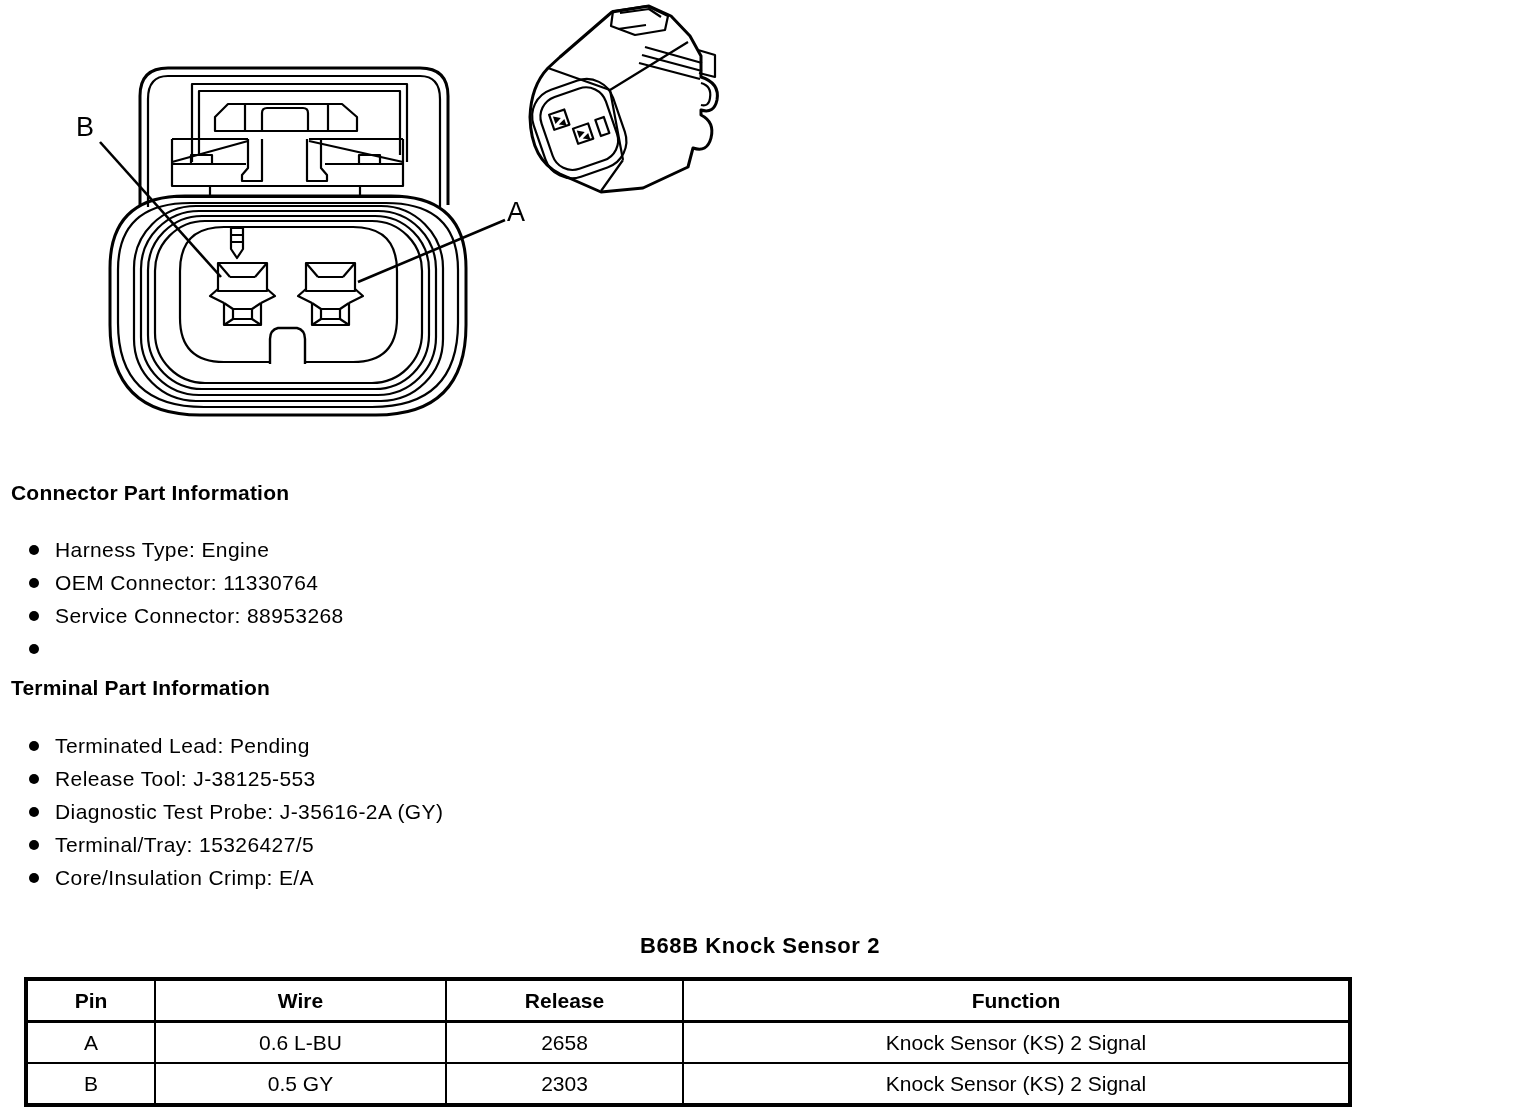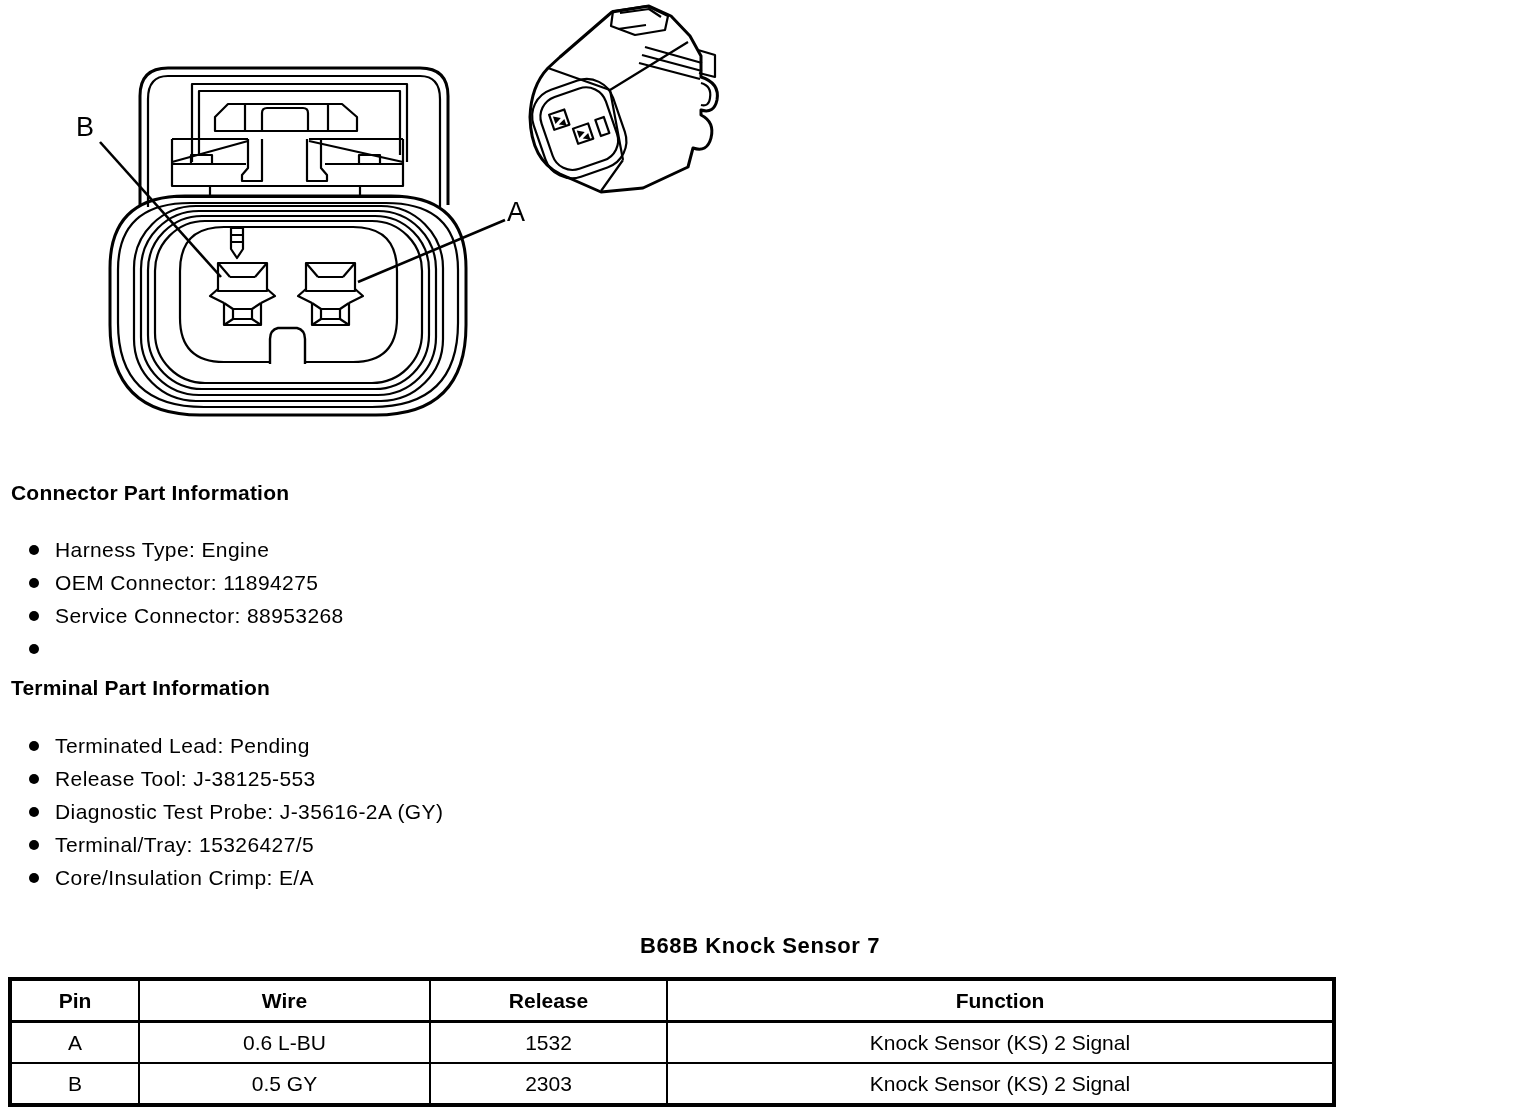--- a/index.html
+++ b/index.html
@@ -21,21 +21,21 @@
   #terminal-heading{top:676px;}
   ul.bullets{position:absolute;left:26px;margin:0;padding:0;list-style:none;}
   #connector-list{top:533px;}
   #terminal-list{top:729px;}
   ul.bullets li{height:33px;display:flex;align-items:center;font-size:21px;letter-spacing:.4px;}
   .dot{width:10px;height:10px;border-radius:50%;background:#000;margin:0 16px 0 3px;flex:0 0 auto;}
 
   
   .table-title{position:absolute;left:0;top:933px;width:1520px;margin:0;text-align:center;
                font-size:22px;font-weight:bold;letter-spacing:.6px;}
-  table.pinout{position:absolute;left:8px;top:977px;width:1328px;border-collapse:collapse;
+  table.pinout{position:absolute;left:24px;top:977px;width:1328px;border-collapse:collapse;
                table-layout:fixed;border:4px solid #000;}
   table.pinout th,table.pinout td{border:2px solid #000;height:39px;font-size:21px;
                text-align:center;padding:0;overflow:hidden;white-space:nowrap;}
   table.pinout th{font-weight:bold;border-bottom:3px solid #000;}
   td.fn{text-align:left;padding-left:8px;}
 </style>
 </head>
 <body>
 
 <div class="page">
@@ -128,21 +128,21 @@
   </div>
 
   <h2 class="section-heading" id="connector-heading">Connector Part Information</h2>
   <ul class="bullets" id="connector-list">
     <li>
         <span class="dot"></span>
         <span>Harness Type: Engine</span>
       </li>
     <li>
         <span class="dot"></span>
-        <span>OEM Connector: 11894275</span>
+        <span>OEM Connector: 11330764</span>
       </li>
     <li>
         <span class="dot"></span>
         <span>Service Connector: 88953268</span>
       </li>
     <li>
         <span class="dot"></span>
       </li>
   </ul>
 
@@ -163,42 +163,42 @@
     <li>
         <span class="dot"></span>
         <span>Terminal/Tray: 15326427/5</span>
       </li>
     <li>
         <span class="dot"></span>
         <span>Core/Insulation Crimp: E/A</span>
       </li>
   </ul>
 
-  <h3 class="table-title">B68B Knock Sensor 7</h3>
+  <h3 class="table-title">B68B Knock Sensor 2</h3>
 
   <table class="pinout">
     <colgroup>
       <col style="width:129px">
         <col style="width:291px">
         <col style="width:237px">
         <col>
     </colgroup>
     <thead>
       <tr>
         <th>Pin</th>
         <th>Wire</th>
         <th>Release</th>
         <th>Function</th>
       </tr>
     </thead>
     <tbody>
       <tr>
         <td>A</td>
         <td>0.6 L-BU</td>
-        <td>1532</td>
+        <td>2658</td>
         <td class="fn">Knock Sensor (KS) 2 Signal</td>
       </tr>
       <tr>
         <td>B</td>
         <td>0.5 GY</td>
         <td>2303</td>
         <td class="fn">Knock Sensor (KS) 2 Signal</td>
       </tr>
     </tbody>
   </table>

